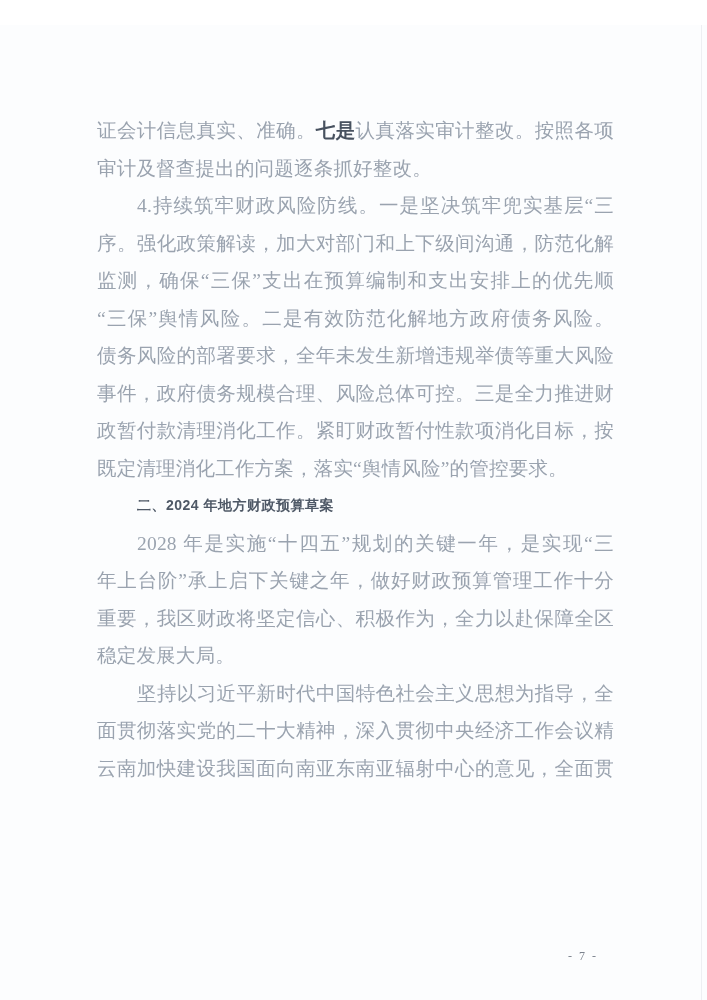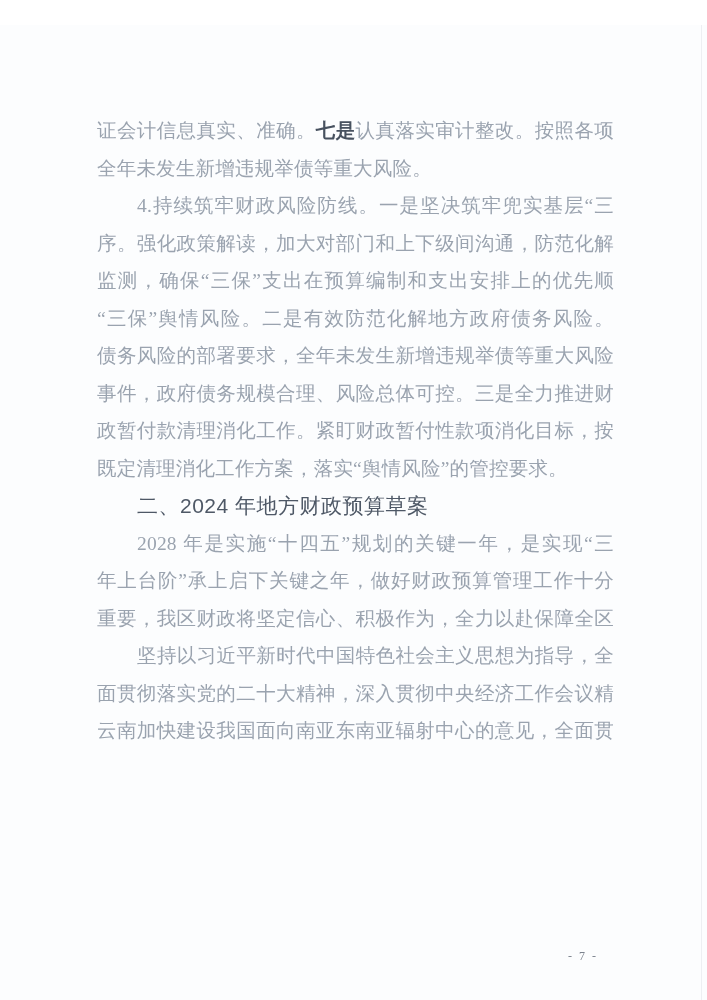--- a/index.html
+++ b/index.html
@@ -39,22 +39,22 @@
     text-justify: inter-character;
   }
   .indent { text-indent: 40px; }
   .em {
     font-family: "Liberation Sans", sans-serif;
     font-weight: 700;
     color: var(--emphasis-text, #47515f);
   }
   .h1 {
     font-family: "Liberation Sans", sans-serif;
-    font-weight: 400;
-    font-size: 21px;
+    font-weight: 700;
+    font-size: 14px;
     color: var(--heading-text, #4e5866);
     letter-spacing: 0.5px;
   }
   .h2 {
     color: var(--body-text, #9aa3af);
   }
   .page-number {
     position: absolute;
     left: 568px;
     top: 924px;
@@ -66,36 +66,37 @@
 </style>
 </head>
 <body>
 
 <div class="page">
   <div class="scan-edge"></div>
 
   <div class="content">
 
     <div class="line j"><span>证会计信息真实、准确。</span><span class="em">七是</span><span>认真落实审计整改。按照各项</span></div>
-    <div class="line">全年未发生新增违规举债等重大风险。</div>
+    <div class="line">审计及督查提出的问题逐条抓好整改。</div>
 
     <div class="line j indent">4.持续筑牢财政风险防线。一是坚决筑牢兜实基层“三</div>
     <div class="line j">序。强化政策解读，加大对部门和上下级间沟通，防范化解</div>
     <div class="line j">监测，确保“三保”支出在预算编制和支出安排上的优先顺</div>
     <div class="line j">“三保”舆情风险。二是有效防范化解地方政府债务风险。</div>
     <div class="line j">债务风险的部署要求，全年未发生新增违规举债等重大风险</div>
     <div class="line j">事件，政府债务规模合理、风险总体可控。三是全力推进财</div>
     <div class="line j">政暂付款清理消化工作。紧盯财政暂付性款项消化目标，按</div>
     <div class="line">既定清理消化工作方案，落实“舆情风险”的管控要求。</div>
 
     <div class="line h1 indent">二、2024 年地方财政预算草案</div>
 
     <div class="line j indent">2028 年是实施“十四五”规划的关键一年，是实现“三</div>
     <div class="line j">年上台阶”承上启下关键之年，做好财政预算管理工作十分</div>
     <div class="line j">重要，我区财政将坚定信心、积极作为，全力以赴保障全区</div>
+    <div class="line">稳定发展大局。</div>
 
 
     <div class="line j indent">坚持以习近平新时代中国特色社会主义思想为指导，全</div>
     <div class="line j">面贯彻落实党的二十大精神，深入贯彻中央经济工作会议精</div>
     <div class="line j">云南加快建设我国面向南亚东南亚辐射中心的意见，全面贯</div>
 
   </div>
 
   <div class="page-number">- 7 -</div>
 </div>

